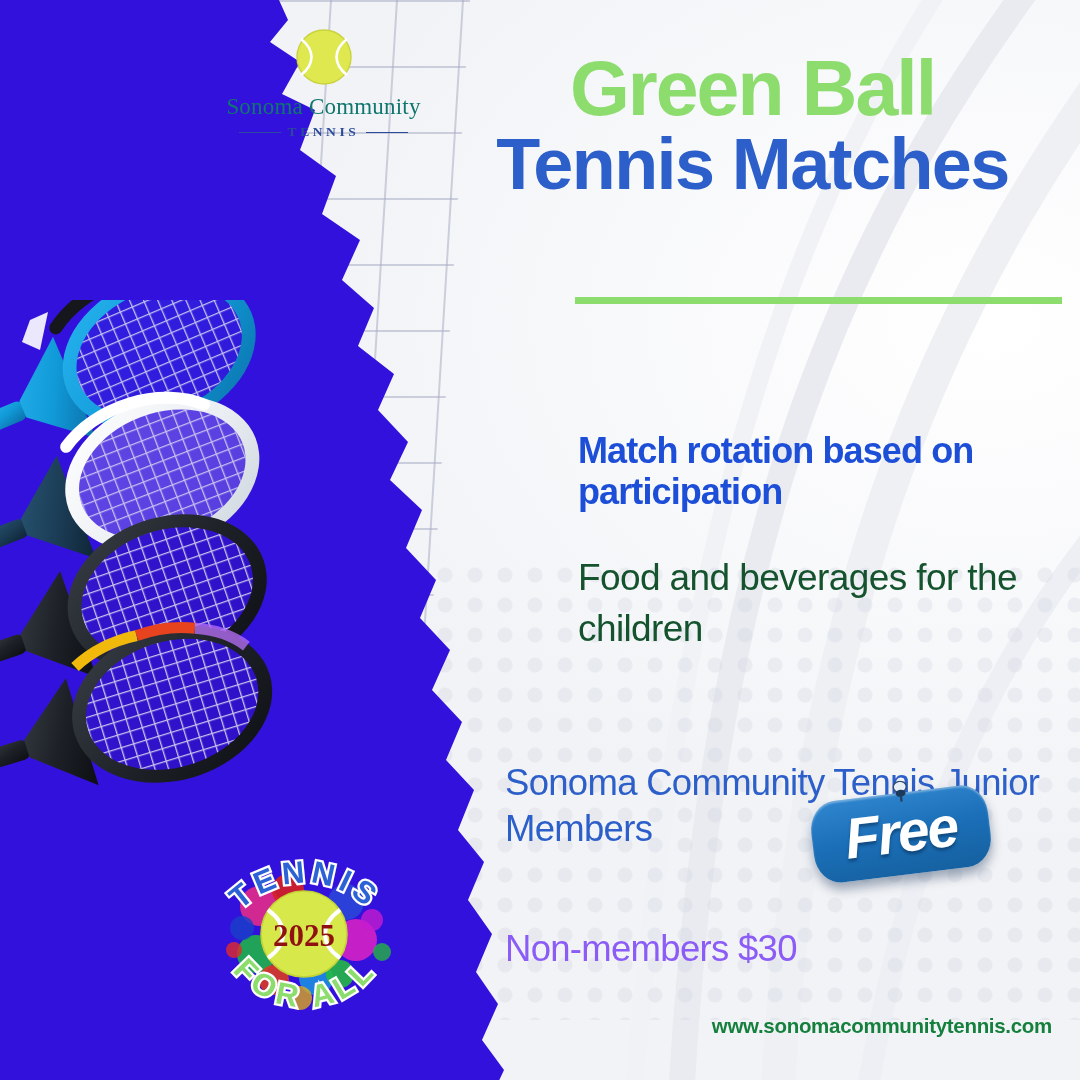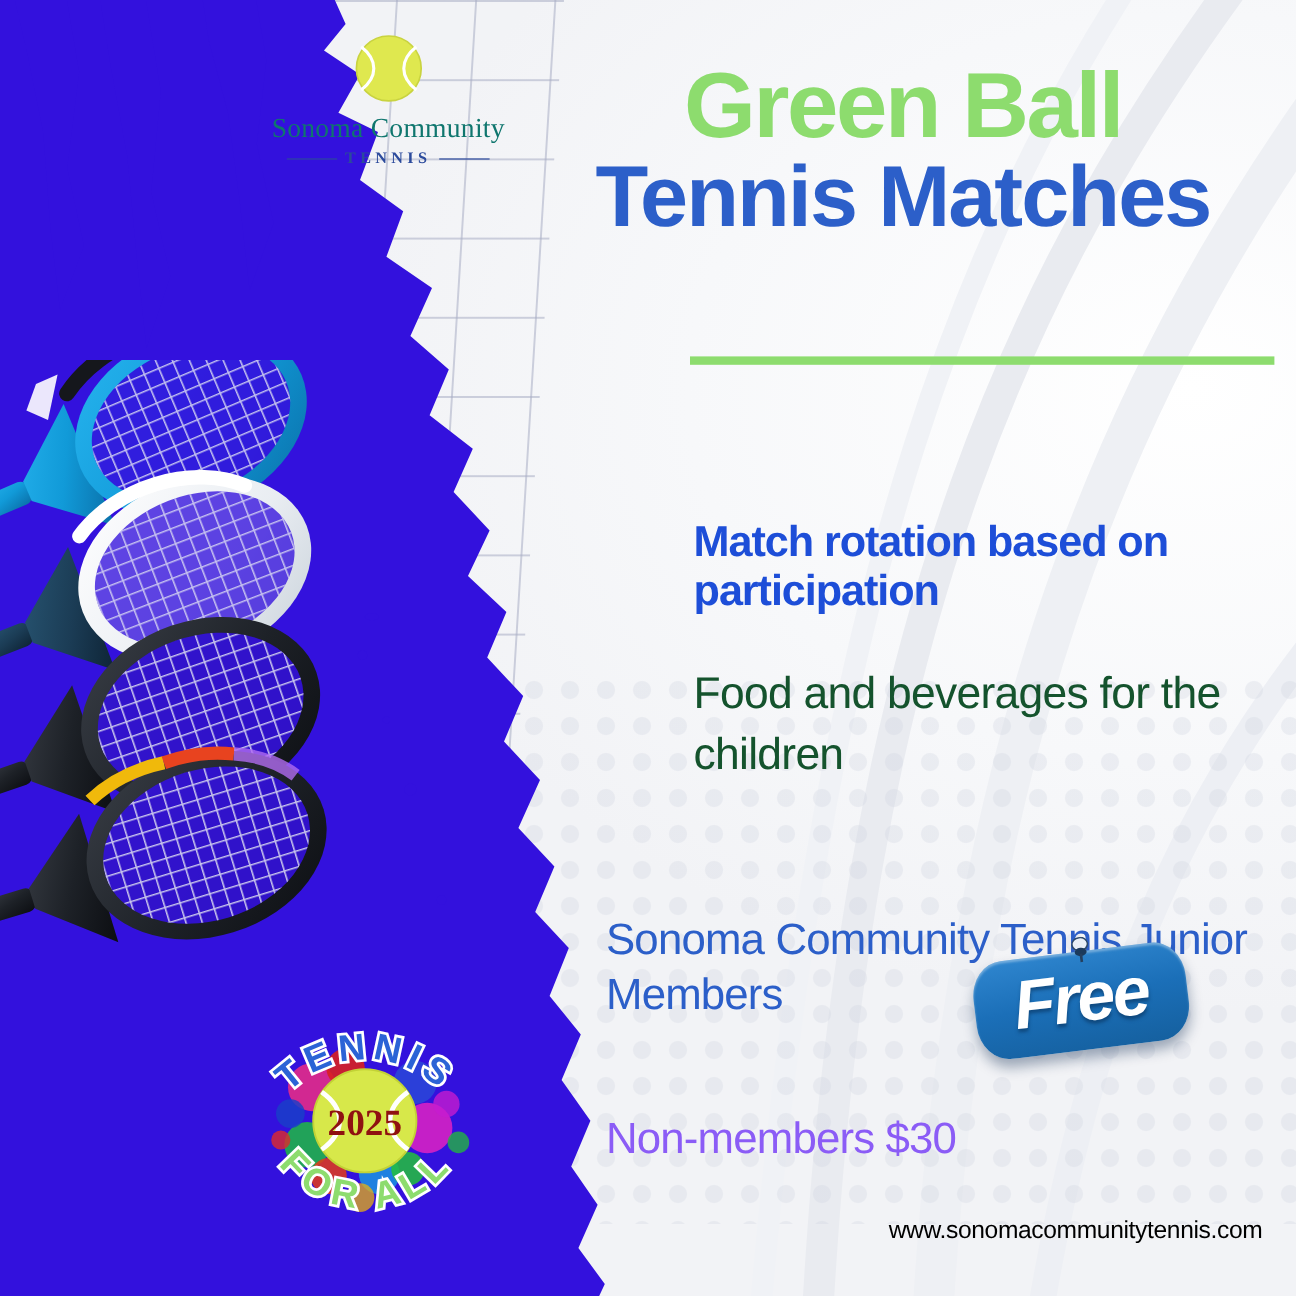--- a/index.html
+++ b/index.html
@@ -146,22 +146,22 @@
     color: #8b5cf6;
     letter-spacing: -.7px;
     margin-top: 40px;
   }
   .website {
     position: absolute;
     left: 505px; top: 1014px;
     width: 547px;
     text-align: right;
     font-size: 20.5px;
-    font-weight: normal;
-    color: #000000;
+    font-weight: bold;
+    color: #15803d;
     letter-spacing: -.3px;
   }
 
   
   .free-badge {
     position: absolute;
     left: 812px; top: 793px;
     width: 178px; height: 82px;
     transform: rotate(-7deg);
   }

